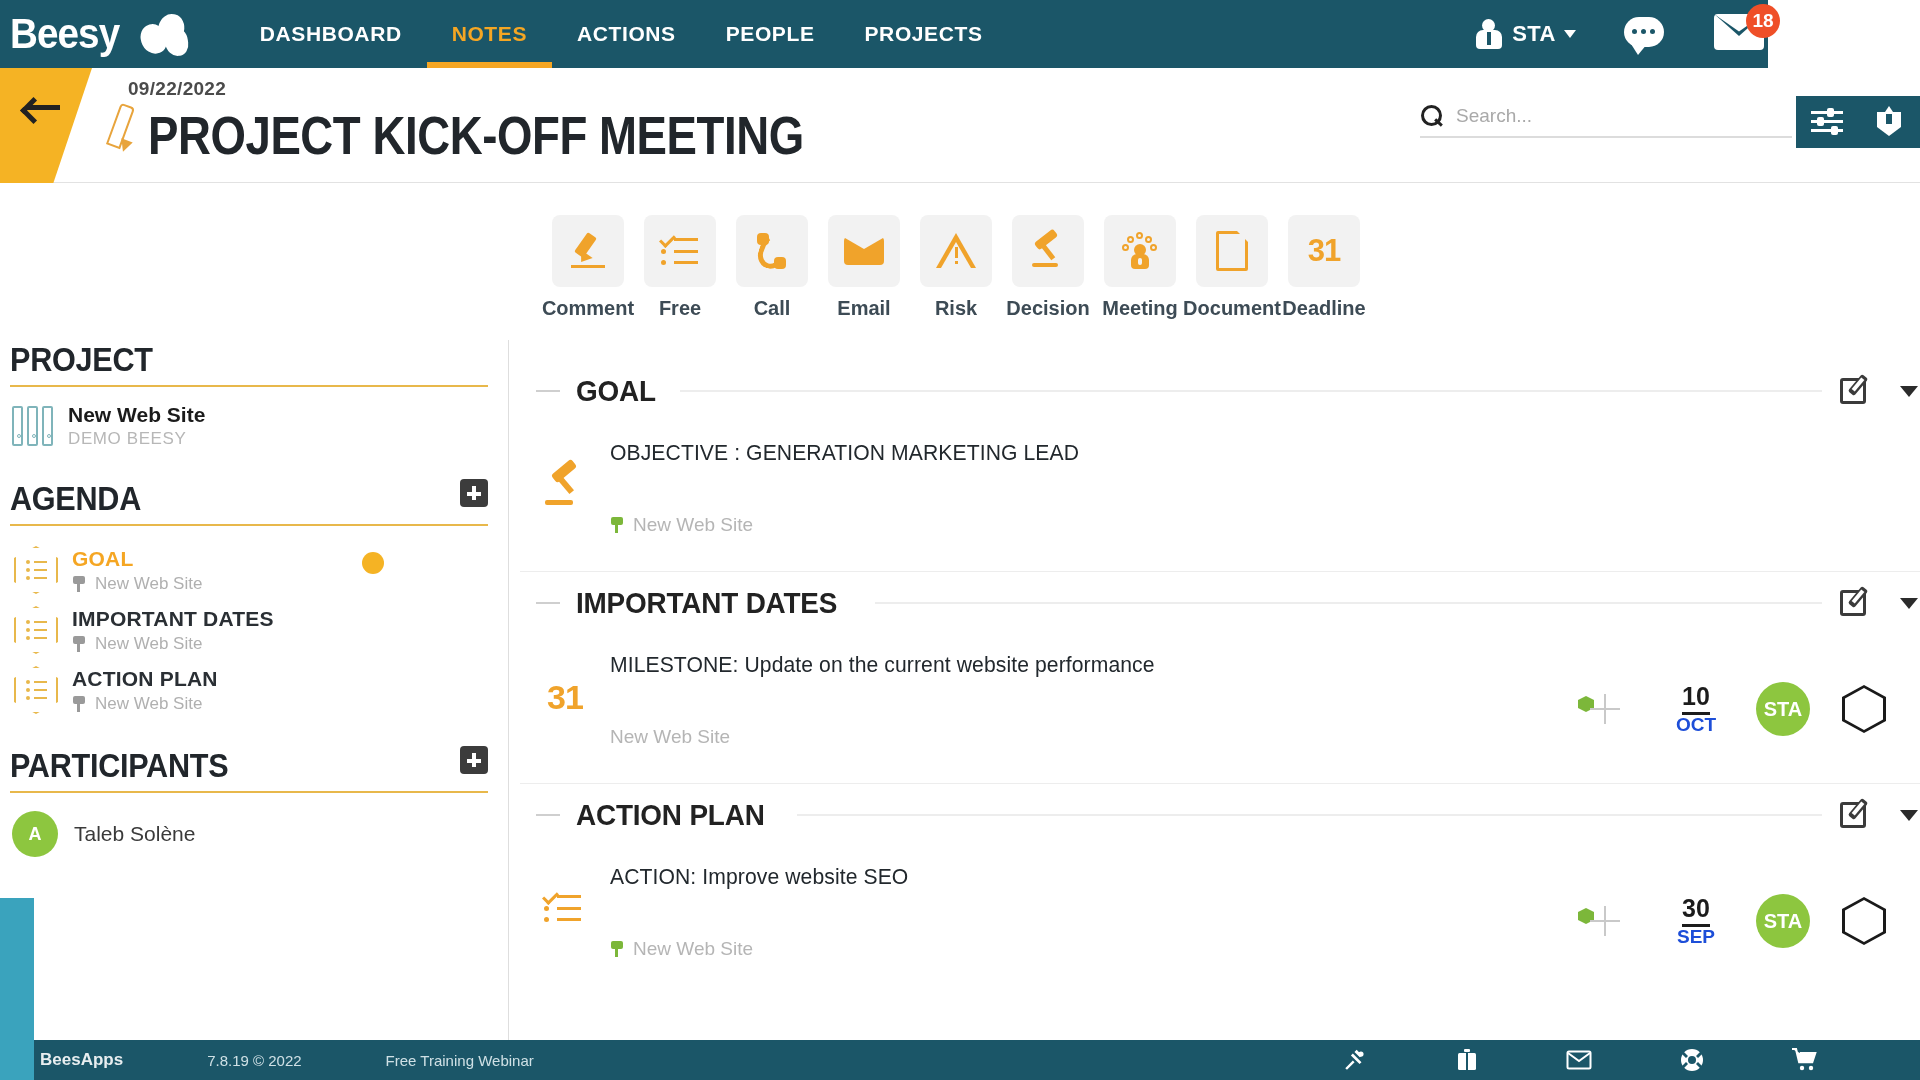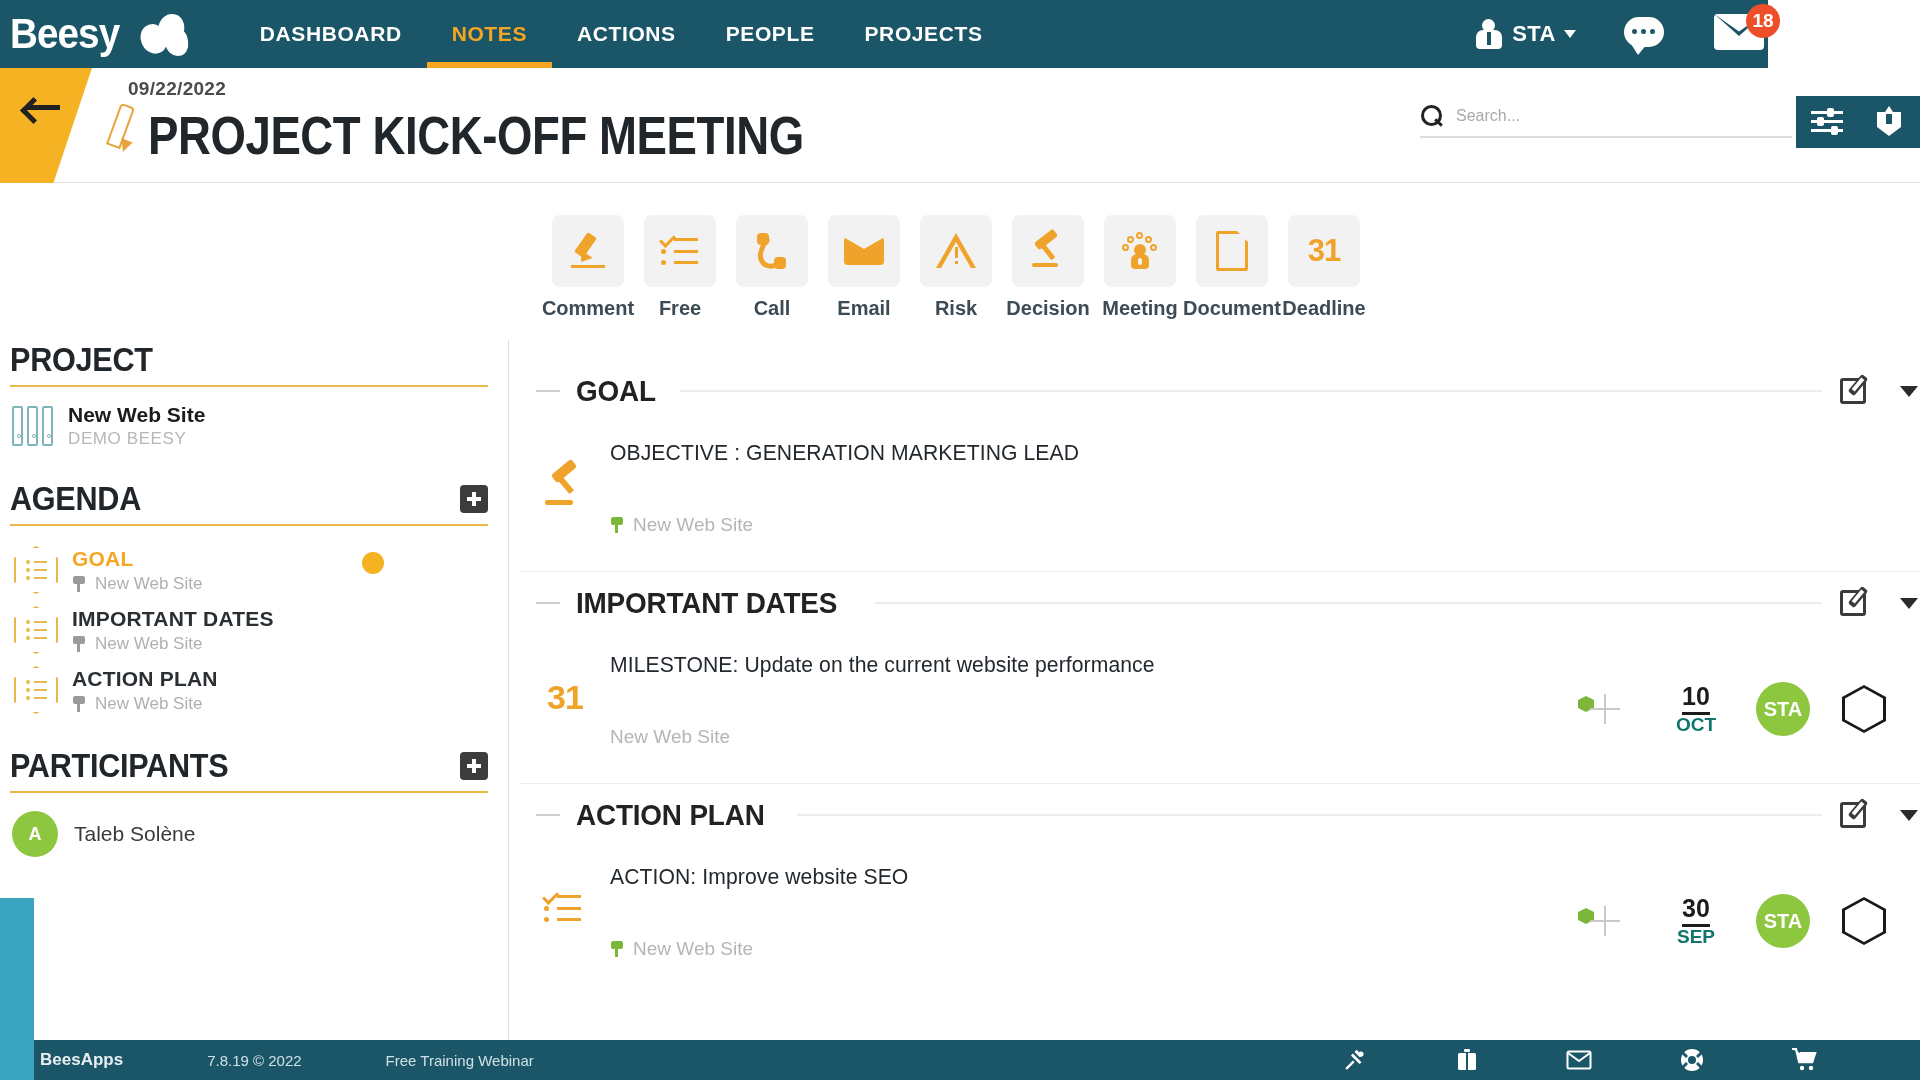--- a/index.html
+++ b/index.html
@@ -110,21 +110,21 @@
     font-family: "Liberation Sans Narrow","Liberation Sans",sans-serif;
     transform: scaleX(0.86); transform-origin: left bottom;
   }
 
   .searchwrap { position: absolute; right: 128px; top: 36px; width: 372px; }
   .searchrow { display: flex; align-items: center; border-bottom: 2px solid #dcdcdc; padding-bottom: 8px;}
   .mag { width: 24px; height: 24px; position: relative; margin-right: 12px; }
   .mag:before { content:""; position:absolute; width: 15px; height: 15px; border: 3px solid #222; border-radius: 50%; left:1px; top:1px;}
   .mag:after  { content:""; position:absolute; width: 9px; height: 3px; background:#222; left:14px; top:17px; transform: rotate(42deg);}
   .search-input {
-    border: none; outline: none; font-size: 16px; color: #000000; width: 300px;
+    border: none; outline: none; font-size: 19px; color: #000000; width: 300px;
     font-family: "Liberation Sans", sans-serif; background: transparent;
   }
   .search-input::placeholder { color: #a9a9a9; }
 
   .tb-actions { position: absolute; right: 0px; top: 28px; display: flex; }
   .tb-btn { width: 62px; height: 52px; background: #1b5668; display:flex; align-items:center; justify-content:center; cursor:pointer;}
   .sliders { width: 32px; height: 26px; position: relative; }
   .sliders i { position:absolute; left:0; width: 32px; height: 3px; background:#fff; display:block;}
   .sliders i:nth-child(1){ top:2px;} .sliders i:nth-child(2){ top:11px;} .sliders i:nth-child(3){ top:20px;}
   .sliders b { position:absolute; width:7px; height:9px; background:#fff; border-radius:2px;}
@@ -194,21 +194,21 @@
       clip-path: polygon(0 0, 70% 0, 100% 22%, 100% 100%, 0 100%); }
   .ic-doc .cr { position:absolute; right:0px; top:0px; width:11px; height:11px; background:#f2f2f2;
       clip-path: polygon(100% 0, 100% 100%, 0 0); }
 
   .ic-dead { width: 40px; height: 40px; display:flex; align-items:center; justify-content:center;}
   .ic-dead span { font-size: 31px; font-weight: 700; color: #f0a32b; letter-spacing: -1px;
       font-family:"Liberation Sans Narrow","Liberation Sans",sans-serif;}
 
   
   .sidebar { position: absolute; left: 0; top: 340px; width: 500px; }
-  .sb-sec-head { display:flex; align-items:center; justify-content: space-between;
+  .sb-sec-head { display:flex; justify-content: space-between;
       margin: 0 12px 0 10px; padding-bottom: 6px; border-bottom: 2px solid #e8b84b;}
   .sb-title { font-size: 34px; font-weight: 700; color: #21262b; letter-spacing: -.3px;
       font-family:"Liberation Sans Narrow","Liberation Sans",sans-serif;
       transform: scaleX(0.9); transform-origin:left; }
   .plusbtn { width: 28px; height: 28px; background: #3c3c3c; border-radius: 4px; position: relative; cursor: pointer;}
   .plusbtn:before { content:""; position:absolute; left:7px; top:12.5px; width:14px;height:4px;background:#fff;}
   .plusbtn:after  { content:""; position:absolute; left:12px; top:7px; width:4px;height:14px;background:#fff;}
 
   .proj-row { display: flex; align-items: center; margin: 16px 0 0 12px; cursor:pointer;}
   .binder { width: 42px; height: 40px; position: relative; margin-right: 14px;}
@@ -265,21 +265,21 @@
   .entry-right { display: flex; align-items: center; padding-top: 48px; padding-right: 34px; flex:none;}
   .pluslink { display:flex; align-items:center; margin-right: 42px;}
   .hexdot { width: 16px; height: 16px; background: #7cb73a;
      clip-path: polygon(50% 0, 100% 25%, 100% 75%, 50% 100%, 0 75%, 0 25%); margin-right: -4px; margin-bottom: 10px;}
   .thin-plus { width: 30px; height: 30px; position: relative;}
   .thin-plus:before{content:"";position:absolute;left:0;top:14px;width:30px;height:2px;background:#c9c9c9;}
   .thin-plus:after {content:"";position:absolute;left:14px;top:0;width:2px;height:30px;background:#c9c9c9;}
   .datebox { text-align: center; margin-right: 26px; min-width: 68px;}
   .date-d { font-size: 25px; font-weight: 700; color: #1c1c1c; border-bottom: 3px solid #1c1c1c; padding-bottom: 2px;
      font-family:"Liberation Sans Narrow","Liberation Sans",sans-serif;}
-  .date-m { font-size: 19px; font-weight: 700; color: #0f766e; margin-top: 3px;
+  .date-m { font-size: 19px; font-weight: 700; color: #1d4ed8; margin-top: 3px;
      font-family:"Liberation Sans Narrow","Liberation Sans",sans-serif;}
   .avatar { width: 54px; height: 54px; border-radius: 50%; background: #8dc63f; color: #fff;
      display: flex; align-items: center; justify-content: center; font-size: 20px; font-weight: 700; margin-right: 32px;}
   .hexoutline { width: 44px; height: 48px; position: relative; }
   .hexoutline:before { content:""; position:absolute; inset:0; background:#1a1a1a;
      clip-path: polygon(50% 0, 100% 25%, 100% 75%, 50% 100%, 0 75%, 0 25%);}
   .hexoutline:after  { content:""; position:absolute; inset:3px; background:#fff;
      clip-path: polygon(50% 0, 100% 25%, 100% 75%, 50% 100%, 0 75%, 0 25%);}
 
   .ic-gavel-lg { width: 44px; height: 40px; position: relative;}

